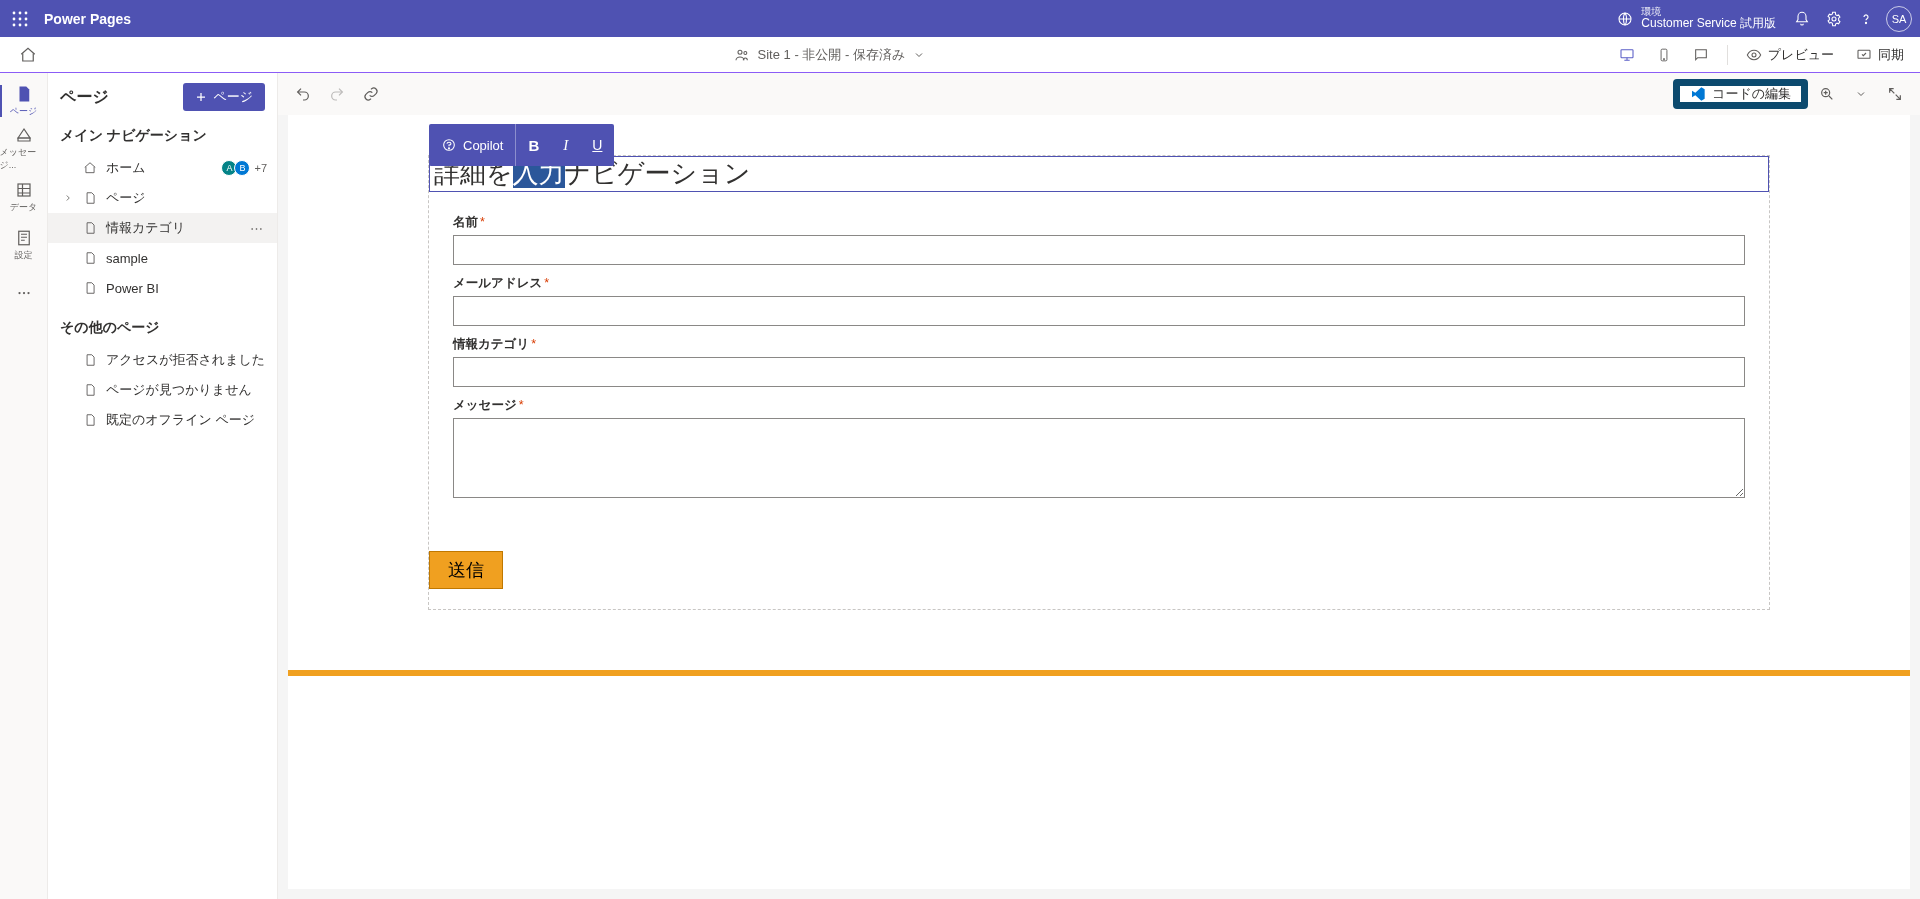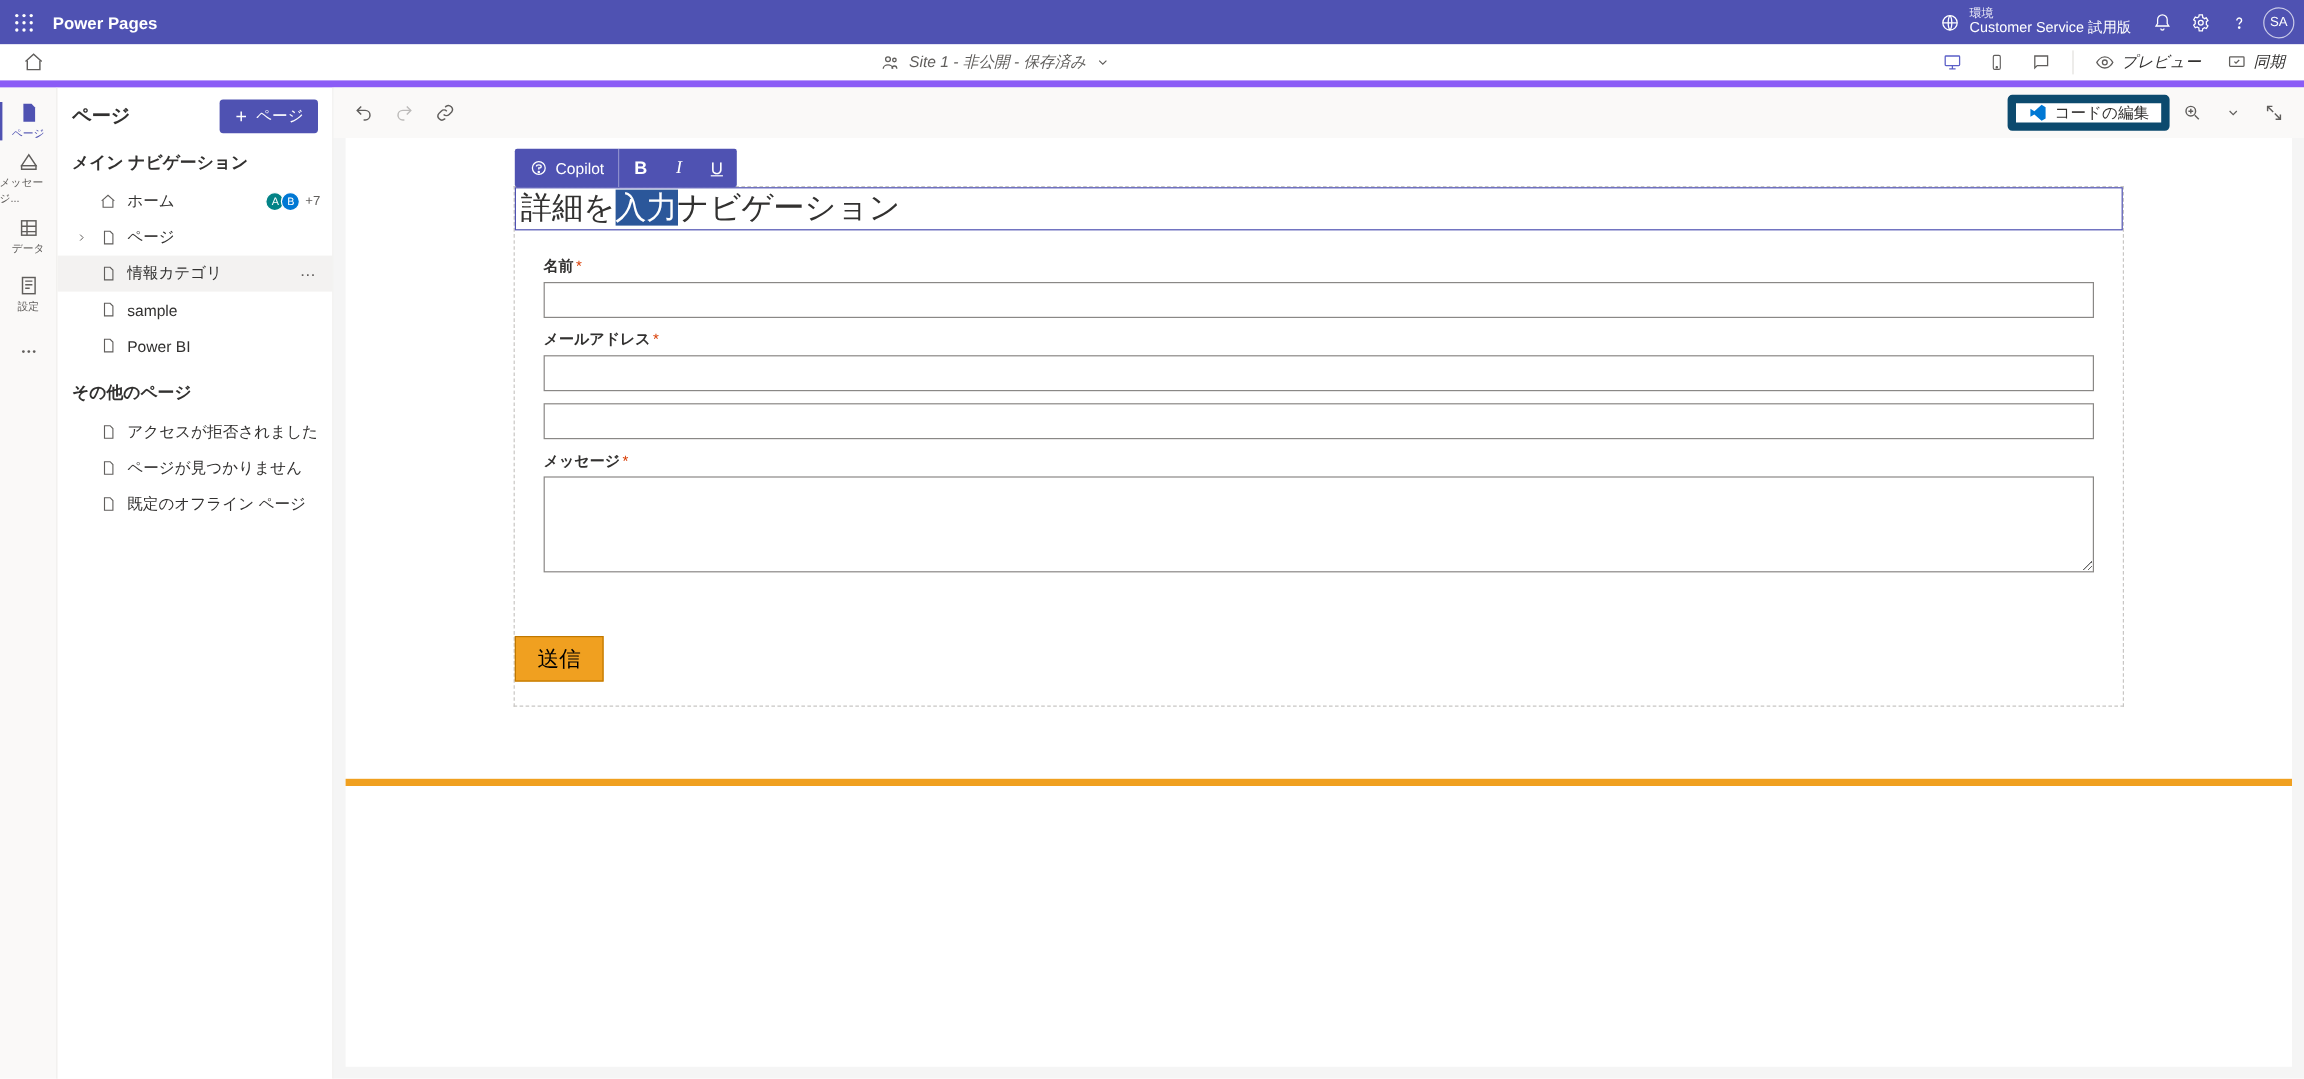--- a/index.html
+++ b/index.html
@@ -8,21 +8,21 @@
 .waffle { width: 24px; height: 24px; display: flex; align-items: center; justify-content: center; margin-right: 12px; cursor: pointer; }
 .waffle svg { fill: #fff; }
 .brand { font-size: 14px; font-weight: 600; }
 .top-spacer { flex: 1; }
 .env-block { display: flex; align-items: center; gap: 8px; margin-right: 10px; }
 .env-text { line-height: 1.1; }
 .env-text .env-l { font-size: 10px; opacity: .9; }
 .env-text .env-v { font-size: 12px; }
 .top-icon { width: 32px; height: 32px; display: flex; align-items: center; justify-content: center; cursor: pointer; border-radius: 4px; }
 .avatar { width: 26px; height: 26px; border-radius: 50%; border: 1px solid rgba(255,255,255,.7); display: flex; align-items: center; justify-content: center; font-size: 11px; margin-left: 4px;}
-.sub-bar { height: 36px; background: #fff; border-bottom: 6px solid #8b5cf6; display: flex; align-items: center; padding: 0 8px; font-style: italic; }
+.sub-bar { height: 36px; background: #fff; border-bottom: 1px solid #8b5cf6; display: flex; align-items: center; padding: 0 8px; }
 .sub-left { width: 40px; display: flex; justify-content: center; }
 .home-btn { width: 28px; height: 28px; display: flex; align-items: center; justify-content: center; border-radius: 4px; cursor: pointer; }
 .sub-center { flex: 1; display: flex; align-items: center; justify-content: center; gap: 8px; color: #605e5c; }
 .sub-right { display: flex; align-items: center; gap: 6px; }
 .sub-btn { height: 28px; padding: 0 8px; display: flex; align-items: center; gap: 6px; border-radius: 4px; cursor: pointer; color: #323130; }
 .sub-sep { width: 1px; height: 20px; background: #e1dfdd; margin: 0 4px; }
 .body { display: flex; height: calc(100% - 73px); }
 .rail { width: 48px; background: #faf9f8; border-right: 1px solid #edebe9; display: flex; flex-direction: column; align-items: center; padding-top: 4px; }
 .rail-item { width: 48px; height: 48px; display: flex; flex-direction: column; align-items: center; justify-content: center; gap: 2px; font-size: 9px; color: #605e5c; cursor: pointer; position: relative; }
 .rail-item.active { color: #4F52B2; }
@@ -44,21 +44,21 @@
 .dots { margin-left: auto; color: #605e5c; padding: 0 4px; }
 .canvas-wrap { flex: 1; background: #f5f5f5; display: flex; flex-direction: column; min-width: 0; }
 .canvas-toolbar { height: 42px; background: #faf9f8; display: flex; align-items: center; padding: 0 10px; gap: 4px; }
 .tb-btn { width: 30px; height: 30px; display: flex; align-items: center; justify-content: center; border-radius: 4px; cursor: pointer; color:#605e5c; }
 .tb-right { margin-left: auto; display: flex; align-items: center; gap: 4px; }
 .edit-code-btn { display: flex; align-items: center; gap: 6px; height: 30px; padding: 0 10px; border: 7px solid #0c4a6e; border-radius: 4px; background: #fff; cursor: pointer; }
 .vs-logo { color: #0078d4; }
 .canvas-scroll { flex: 1; overflow-y: auto; overflow-x: hidden; padding: 0 10px 10px 10px; }
 .canvas-page { background: #fff; min-height: 100%; padding: 40px 0 0 0; }
 .form-section { margin: 0 140px; border: 1px dashed #c8c6c4; padding: 0 0 20px 0; position: relative; }
-.float-toolbar { position: absolute; top: -32px; left: 0; height: 32px; background: #4F52B2; display: inline-flex; align-items: stretch; border-radius: 2px; overflow: hidden; }
+.float-toolbar { position: absolute; top: -32px; left: 0; height: 42px; background: #4F52B2; display: inline-flex; align-items: stretch; border-radius: 2px; overflow: hidden; }
 .ft-btn { display: flex; align-items: center; justify-content: center; padding: 0 12px; color: #fff; cursor: pointer; gap:6px; font-size:13px; }
 .ft-sep { width: 1px; background: rgba(255,255,255,.35); }
 .ft-btn.b { font-weight: 700; font-size: 15px;}
 .ft-btn.i { font-style: italic; font-family: serif; font-size: 15px;}
 .ft-btn.u { text-decoration: underline; font-size: 14px;}
 .heading-box { border: 1px solid #4F52B2; margin: 0; padding: 0 4px; font-size: 26px; font-weight: 400; line-height: 1.3; }
 .heading-box .sel { background: #2b579a; color: #fff; }
 .inner-form { padding: 12px 24px 30px 24px; }
 .field { margin-top: 10px; }
 .field label { font-size: 12.5px; font-weight: 600; display: block; margin-bottom: 4px; }
@@ -385,20 +385,21 @@
           <div class="inner-form">
             <div class="field">
               <label><span>名前</span><span class="req">*</span></label>
               <input type="text" style="">
             </div>
             <div class="field">
               <label><span>メールアドレス</span><span class="req">*</span></label>
               <input type="text" style="">
             </div>
             <div class="field">
+              <label><span>情報カテゴリ</span><span class="req">*</span></label>
               <input type="text" style="">
             </div>
             <div class="field">
               <label><span>メッセージ</span><span class="req">*</span></label>
               <textarea style=""></textarea>
             </div>
           </div>
           <button class="submit-btn">送信</button>
         </div>
         <div class="bottom-band"></div>

